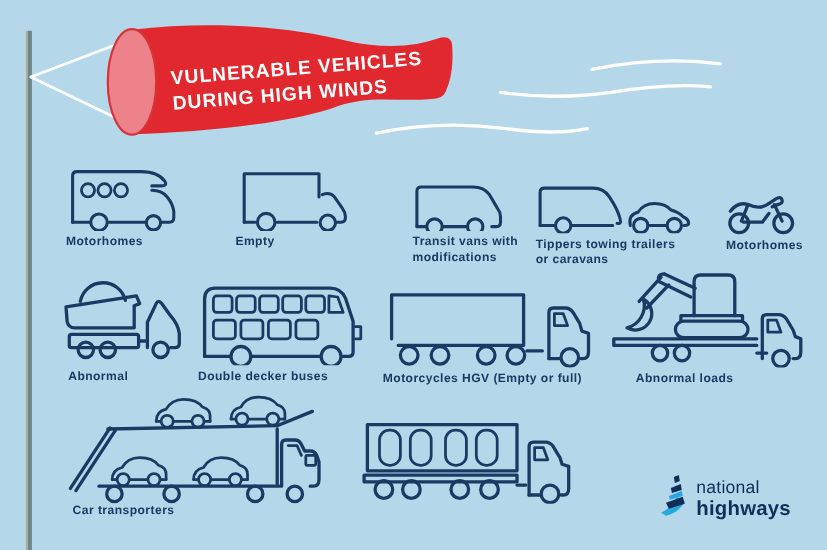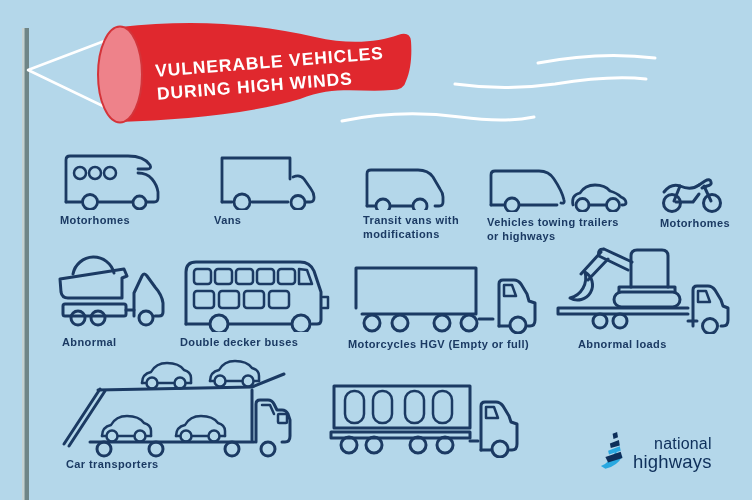--- a/index.html
+++ b/index.html
@@ -22,25 +22,25 @@
     stroke-width:3; stroke-linecap:round; stroke-linejoin:round;
   }
   .icon .thin { stroke-width:2.5; }
   .icon.sw28 { stroke-width:2.8; }
   .vehicle { position:absolute; margin:0; }
   .vlabel {
     font-weight:bold; font-size:11px; letter-spacing:0.4px; line-height:1.25;
     color:var(--line-navy,#1b3a63); margin-top:4px;
   }
   .nowrap { white-space:nowrap; }
-  .logo { position:absolute; left:600px; top:427px; display:flex; gap:6px; align-items:flex-start;text-align:right; }
+  .logo { position:absolute; left:600px; top:427px; display:flex; gap:6px; align-items:flex-start; }
   .logo-mark { display:block; }
   .logo-text { margin-top:9px; }
   .logo-l1 { font-size:16px; font-weight:500; line-height:1; color:var(--logo-navy,#0e2f5a); letter-spacing:0.2px; }
-  .logo-l2 { font-size:18.5px; font-weight:normal; line-height:1; margin-top:1px; color:var(--logo-navy,#0e2f5a); letter-spacing:0.2px; }
+  .logo-l2 { font-size:18.5px; font-weight:bold; line-height:1; margin-top:1px; color:var(--logo-navy,#0e2f5a); letter-spacing:0.2px; }
 </style>
 </head>
 <body>
 
 <div class="canvas">
 
   <div class="pole"></div>
 
   <svg class="header-svg" width="752" height="140" viewBox="0 0 752 140">
     <path d="M28 70 L107 40 M28 70 L107 108" style="fill:none;stroke:var(--rope-white,#fff);stroke-width:2.5;stroke-linecap:round"></path>
@@ -72,44 +72,44 @@
   </figure>
 
   <figure class="vehicle" style="left:214px;top:146px">
     <svg class="icon sw28" width="114" height="64" viewBox="0 0 114 64">
       <path d="M8 56 V12 H76 V33"></path>
       <path d="M79 31 Q86 28 90 33 L97 43 Q100 47 100 51 V52 Q100 56 96 56 H92"></path>
       <path d="M8 56 H18 M38 56 H74"></path>
       <circle cx="28" cy="56" r="8"></circle>
         <circle cx="84" cy="56.5" r="7"></circle>
     </svg>
-    <figcaption class="vlabel">Vans</figcaption>
-  </figure>
-
-  <figure class="vehicle" style="left:363px;top:164px">
+    <figcaption class="vlabel">Empty</figcaption>
+  </figure>
+
+  <figure class="vehicle" style="left:375px;top:164px">
     <svg class="icon sw28" width="92" height="46" viewBox="0 0 92 46">
       <path d="M4 42 V10 Q4 6 8 6 H55 Q65 6 70 13 L77 25 Q80 29 80 33 V38 Q80 42 76 42 H72"></path>
       <path d="M4 42 H12 M28 42 H49"></path>
       <circle cx="20" cy="42" r="7"></circle>
         <circle cx="57" cy="42" r="7"></circle>
     </svg>
     <figcaption class="vlabel" style="width:108px">Transit vans with modifications</figcaption>
   </figure>
 
   <figure class="vehicle" style="left:487px;top:164px">
     <svg class="icon sw28" width="150" height="48" viewBox="0 0 150 48">
       <path d="M4 41 V11 Q4 7 8 7 H52 Q62 7 67 15 Q75 27 77 36 Q78 40 74 39"></path>
       <path d="M4 41 H17 M33 41 H70"></path>
       <circle cx="25" cy="41" r="7"></circle>
       <path d="M86 41 Q84 31 93 29 Q98 21 108 21 Q118 21 123 27 Q130 29 134 33 Q139 35 139 39 Q139 41 135 41"></path>
       <path d="M102 41 H119"></path>
       <circle cx="95.5" cy="41" r="6.5"></circle>
         <circle cx="126" cy="41" r="6.5"></circle>
     </svg>
-    <figcaption class="vlabel" style="width:142px">Vehicles towing trailers or highways</figcaption>
+    <figcaption class="vlabel" style="width:142px">Tippers towing trailers or caravans</figcaption>
   </figure>
 
   <figure class="vehicle" style="left:660px;top:170px">
     <svg class="icon" width="64" height="44" viewBox="0 0 64 44">
       <circle cx="12" cy="33" r="8.5"></circle>
         <circle cx="52" cy="33" r="8.5"></circle>
       <path d="M4 22 Q11 13 20 16 Q31 21 39 15"></path>
       <path d="M39 15 L45 11 Q50 8 51 12 Q52 15 47 16 L42 18"></path>
       <path d="M44 16 L51 31"></path>
       <path d="M20 16 L14 31"></path>

